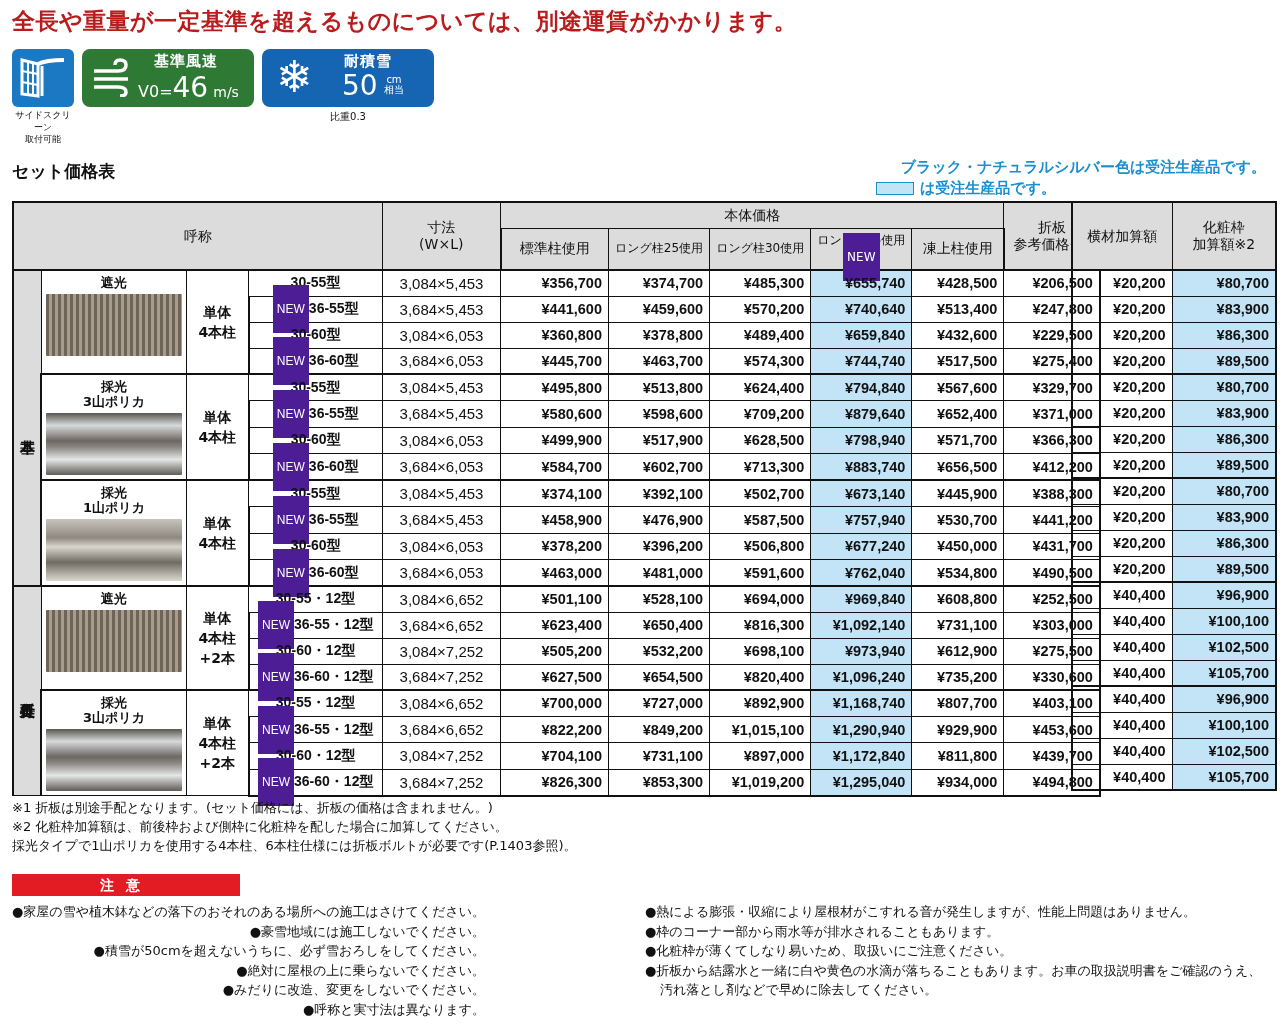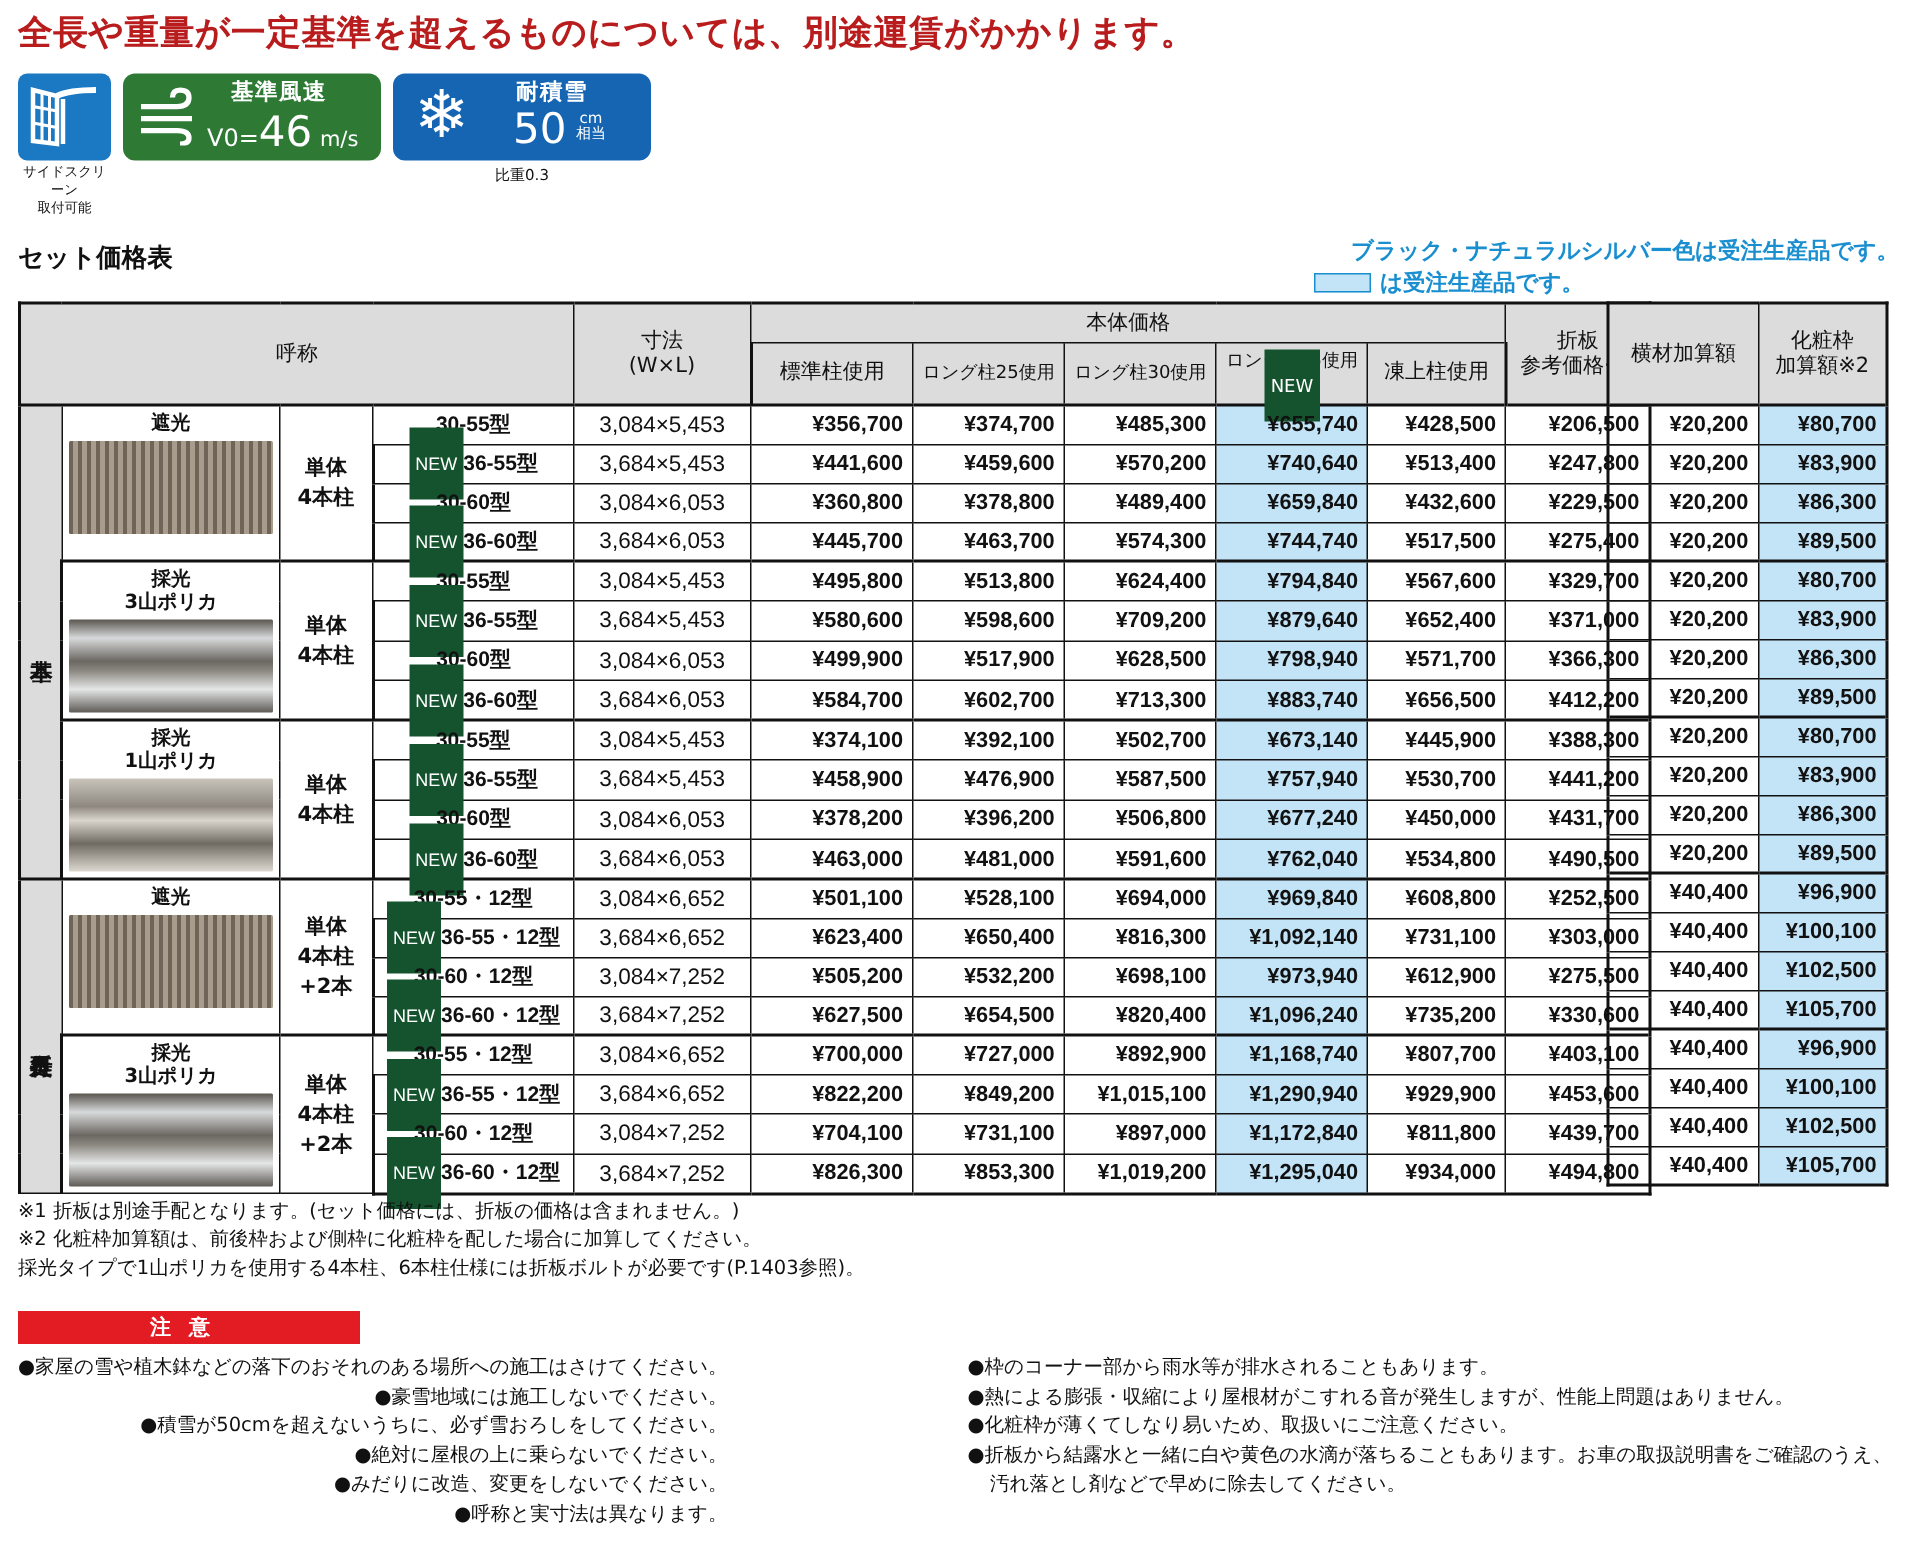--- a/index.html
+++ b/index.html
@@ -29,21 +29,21 @@
   table.extra { left: 1071px; }
   td, th { border: 1px solid #111; height: 26px; padding: 0 6px; white-space: nowrap; }
   th { background: #dcdcdc; font-weight: normal; font-size: 14px; line-height: 17px; }
   .hdr-top th { height: 26px; }
   .hdr-bot th { height: 42px; }
   .thick-top td { border-top: 2px solid #111; }
   td.num { text-align: right; font-weight: bold; font-family: "Liberation Sans", sans-serif; font-size: 14.5px; }
   td.dim { text-align: center; font-family: "Liberation Sans", sans-serif; font-size: 15px; margin-top: 11px; }
   td.model { text-align: center; font-weight: bold; font-family: "Liberation Sans", sans-serif; font-size: 14px; }
   .blue { background: #c3e3f7; }
-  .new { background: #14532d; color: #fff; font-weight: normal; font-size: 12px; padding: 17px 4px; margin-right: 0; }
+  .new { background: #4c1d95; color: #fff; font-weight: normal; font-size: 12px; padding: 17px 4px; margin-right: 0; }
   td.group { background: #dcdcdc; width: 28px; text-align: center; font-weight: bold; font-size: 15px; line-height: 17px; padding: 0 4px; }
   td.ptype { width: 144px; text-align: center; vertical-align: top; padding: 4px 4px; font-weight: bold; font-size: 13px; line-height: 15px; }
   td.cfg { width: 62px; text-align: center; font-weight: bold; font-size: 14px; line-height: 20px; }
   .photo { width: 136px; height: 62px; margin: 4px auto 0; border-radius: 1px; }
   .photo.shade { background: repeating-linear-gradient(90deg,#6e6558 0 3px,#a89d8c 3px 6px), #8a806f; background-blend-mode: normal; position: relative; }
   .photo.light3 { background: linear-gradient(180deg,#5a5650 0%,#d7d9da 20%,#6b6762 45%,#8b8780 55%,#e4e6e7 75%,#5f5b56 100%); }
   .photo.light1 { background: linear-gradient(180deg,#c8c4bc 0%,#8e8880 30%,#d9d5cd 45%,#6f6a62 70%,#ddd8d0 100%); }
   table.main td:first-child, table.main th:first-child { border-left: 2px solid #111; }
   table.main tr td:last-child, table.main tr th:last-child { border-right: 2px solid #111; }
   table.extra tr td:last-child, table.extra tr th:last-child { border-right: 2px solid #111; }
@@ -372,21 +372,21 @@
         <td class="num" style="border-bottom: 2px solid rgb(17, 17, 17);">¥934,000</td>
         <td class="num" style="border-bottom: 2px solid rgb(17, 17, 17);">¥494,800</td>
       </tr>
     </tbody>
 </table>
 
 <table class="extra" id="extraTable">
   <thead>
     <tr class="hdr-top">
         <th rowspan="2" style="width: 100px; height: 68px; border-top: 2px solid rgb(17, 17, 17);">横材加算額</th>
-      <th rowspan="2" style="width: 86px; border-top: 2px solid rgb(17, 17, 17);">
+      <th rowspan="2" style="width: 104px; border-top: 2px solid rgb(17, 17, 17);">
           <div>化粧枠</div>
           <div>加算額※2</div>
         </th>
       </tr>
     <tr class="hdr-bot"></tr>
   </thead>
   <tbody id="extraBody">
       <tr class="thick-top">
         <td class="num">¥20,200</td>
         <td class="num blue">¥80,700</td>
@@ -479,17 +479,17 @@
 <div class="caution-bar">注意</div>
 <div class="caution-left">
   <div>●家屋の雪や植木鉢などの落下のおそれのある場所への施工はさけてください。</div>
   <div>●豪雪地域には施工しないでください。</div>
   <div>●積雪が50cmを超えないうちに、必ず雪おろしをしてください。</div>
   <div>●絶対に屋根の上に乗らないでください。</div>
   <div>●みだりに改造、変更をしないでください。</div>
   <div>●呼称と実寸法は異なります。</div>
 </div>
 <div class="caution-right">
+  <div class="item">●熱による膨張・収縮により屋根材がこすれる音が発生しますが、性能上問題はありません。</div>
   <div class="item">●枠のコーナー部から雨水等が排水されることもあります。</div>
-  <div class="item">●熱による膨張・収縮により屋根材がこすれる音が発生しますが、性能上問題はありません。</div>
   <div class="item">●化粧枠が薄くてしなり易いため、取扱いにご注意ください。</div>
   <div class="item">●折板から結露水と一緒に白や黄色の水滴が落ちることもあります。お車の取扱説明書をご確認のうえ、汚れ落とし剤などで早めに除去してください。</div>
 </div>
 
 </body></html>

